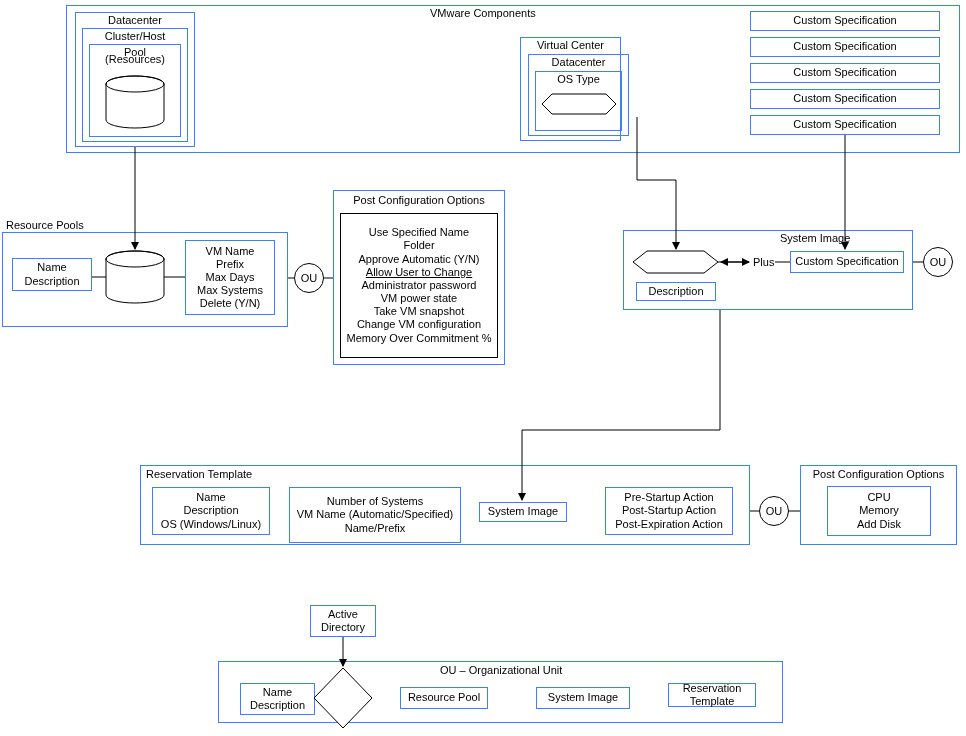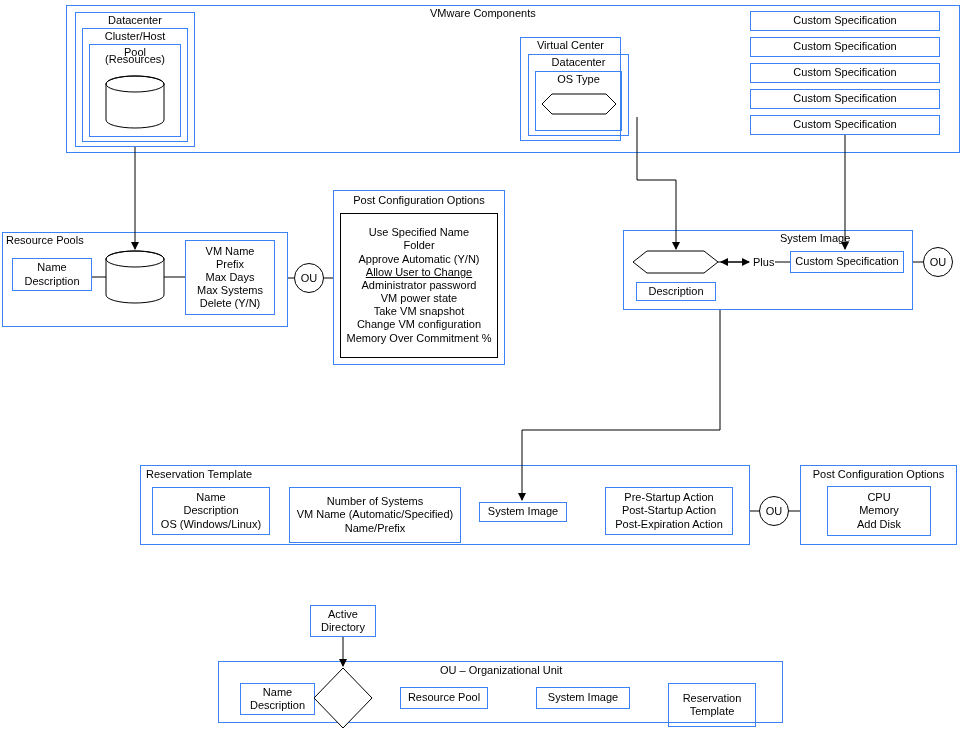--- a/index.html
+++ b/index.html
@@ -92,21 +92,21 @@
     <span>Custom Specification</span>
   </div>
 <div class="box" style="left:750px; top:89px; width:190px; height:20px;">
     <span>Custom Specification</span>
   </div>
 <div class="box" style="left:750px; top:115px; width:190px; height:20px;">
     <span>Custom Specification</span>
   </div>
 
 <div class="box" style="left:2px; top:232px; width:286px; height:95px;"></div>
-<div class="label-only" style="left:6px; top:234px;">Resource Pools</div>
+<div class="label-only" style="left:6px; top:219px;">Resource Pools</div>
 <div class="box" style="left:12px; top:258px; width:80px; height:33px;">
   <span>Name</span>
     <span>Description</span>
 </div>
 
 <svg class="lines" style="z-index:1;">
   <ellipse cx="135" cy="259" rx="29" ry="8" fill="#fff" stroke="#000"></ellipse>
   <path d="M106 259 L106 295 A29 8 0 0 0 164 295 L164 259" fill="#fff" stroke="#000"></path>
   <ellipse cx="135" cy="259" rx="29" ry="8" fill="none" stroke="#000"></ellipse>
 </svg>
@@ -201,21 +201,21 @@
 <svg class="lines" style="z-index:2;">
   <polygon points="343,668 372,698 343,728 314,698" fill="#fff" stroke="#000"></polygon>
 </svg>
 <div class="label-only" style="left:330px; top:692px;">Users</div>
 <div class="box" style="left:400px; top:687px; width:88px; height:22px;text-align:center;">
     <span>Resource Pool</span>
   </div>
 <div class="box" style="left:536px; top:687px; width:94px; height:22px;">
     <span>System Image</span>
   </div>
-<div class="box" style="left:668px; top:683px; width:88px; height:44px;justify-content:center;">
+<div class="box" style="left:668px; top:683px; width:88px; height:24px;justify-content:center;">
   <span>Reservation</span>
     <span>Template</span>
 </div>
 
 <svg class="lines" style="z-index:0;">
   <defs>
     <marker id="ah" markerWidth="8" markerHeight="8" refX="7" refY="4" orient="auto">
       <path d="M0,0 L8,4 L0,8 Z" fill="#000"></path>
     </marker>
   </defs>

